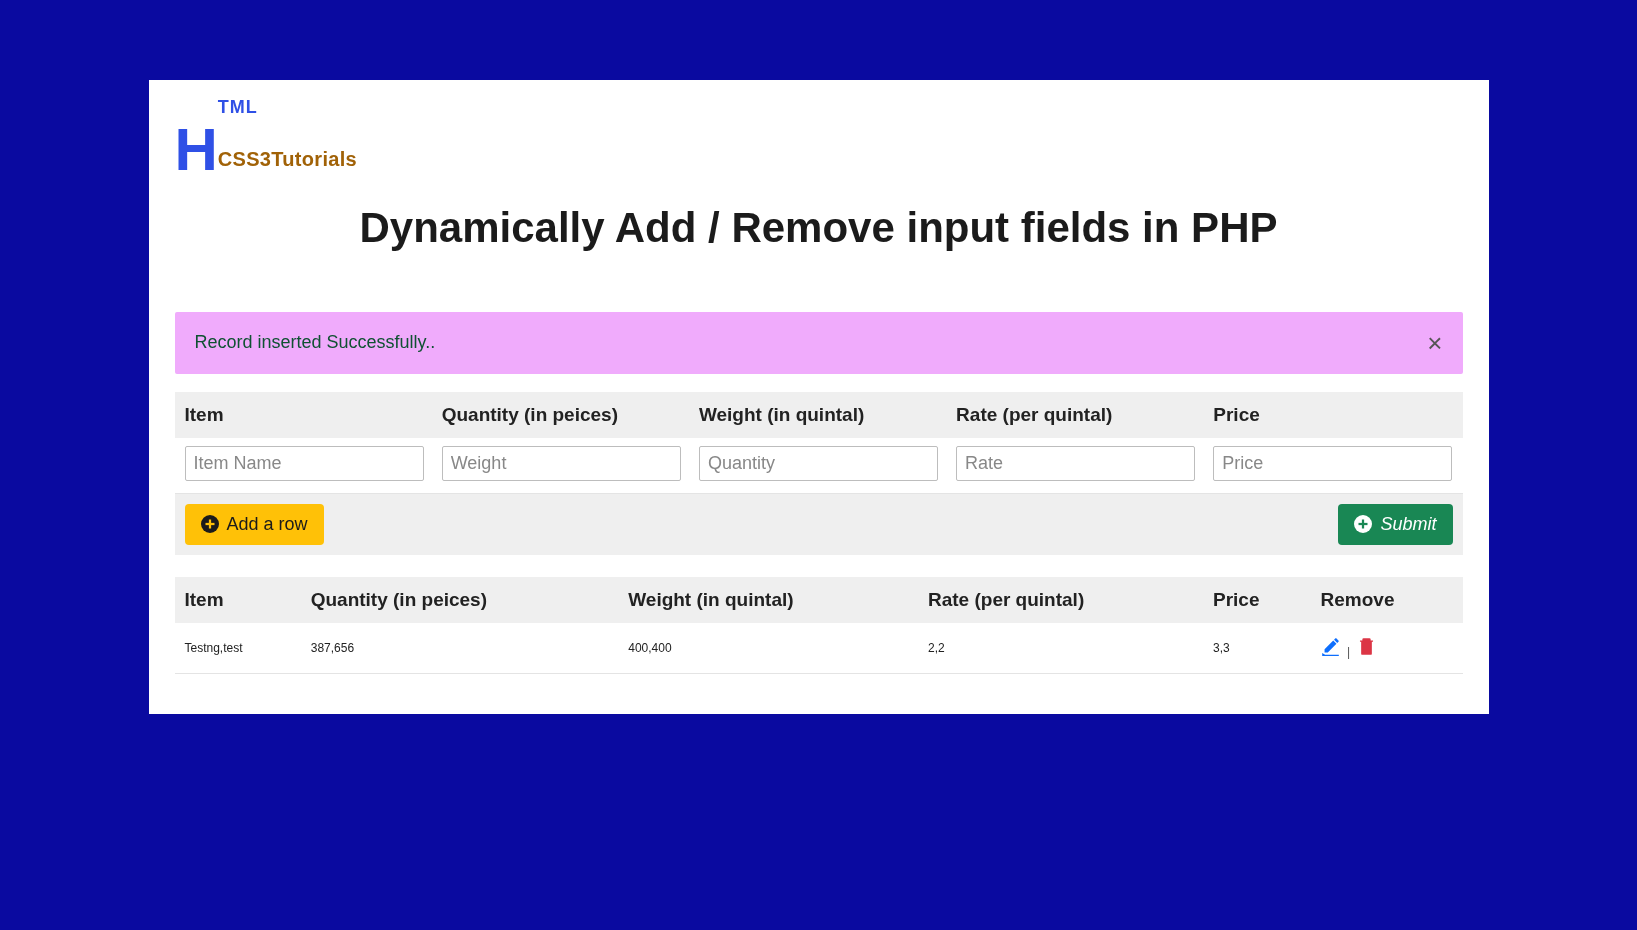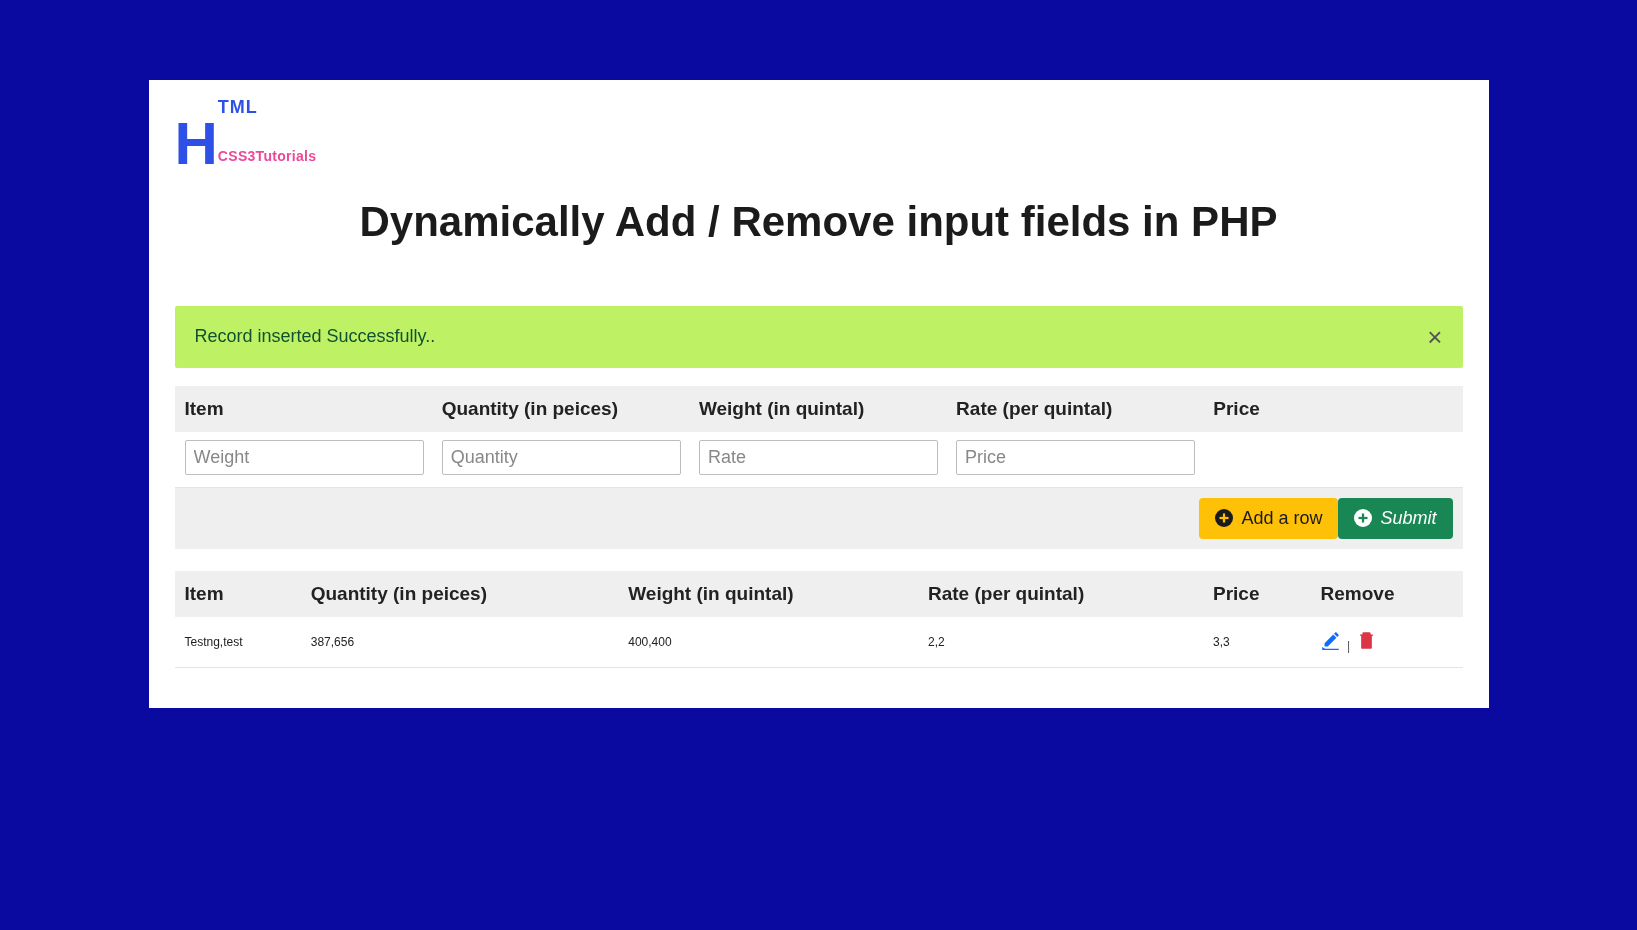--- a/index.html
+++ b/index.html
@@ -41,36 +41,36 @@
     padding-bottom: 4px;
     gap: 32px;
   }
   .logo-tml {
     color: #2f50e6;
     font-weight: 700;
     font-size: 18px;
     letter-spacing: 1px;
   }
   .logo-css3 {
-    color: #ec4899;
-    font-weight: 700;
-    font-size: 14px;
+    color: #a16207;
+    font-weight: 700;
+    font-size: 20px;
     letter-spacing: 0.3px;
   }
   
   .page-title {
     text-align: center;
     font-size: 42px;
     font-weight: 600;
     color: #1b1b1b;
     margin: 30px 0 60px 0;
   }
   
   .alert {
-    background: #bef264;
+    background: #f0abfc;
     color: #0f5132;
     border-radius: 2px;
     padding: 18px 20px;
     display: flex;
     justify-content: space-between;
     align-items: center;
     font-size: 18px;
     margin-bottom: 18px;
   }
   .alert-close {
@@ -104,21 +104,21 @@
     width: 100%;
     font-size: 18px;
     padding: 6px 8px;
     border: 1px solid #bdbdbd;
     border-radius: 2px;
     color: #333;
   }
   .form-row input::placeholder { color: #888; }
   .actions-row {
     display: flex;
-    justify-content: flex-end;
+    justify-content: space-between;
     align-items: center;
     background: #efefef;
     padding: 10px;
     margin-top: 0;
   }
   .btn {
     display: inline-flex;
     align-items: center;
     gap: 8px;
     font-size: 18px;
@@ -188,20 +188,21 @@
 
   <div class="form-table">
     <div class="form-head">
       <div>Item</div>
       <div>Quantity (in peices)</div>
       <div>Weight (in quintal)</div>
       <div>Rate (per quintal)</div>
       <div>Price</div>
     </div>
     <div class="form-row">
+      <input type="text" placeholder="Item Name" style="">
       <input type="text" placeholder="Weight" style="">
       <input type="text" placeholder="Quantity" style="">
       <input type="text" placeholder="Rate" style="">
       <input type="text" placeholder="Price" style="">
     </div>
     <div class="actions-row">
       <button class="btn btn-warning">
         <span class="btn-icon">
           <svg viewBox="0 0 16 16" width="18" height="18">
               <circle cx="8" cy="8" r="8" fill="#1b1b1b"></circle>

